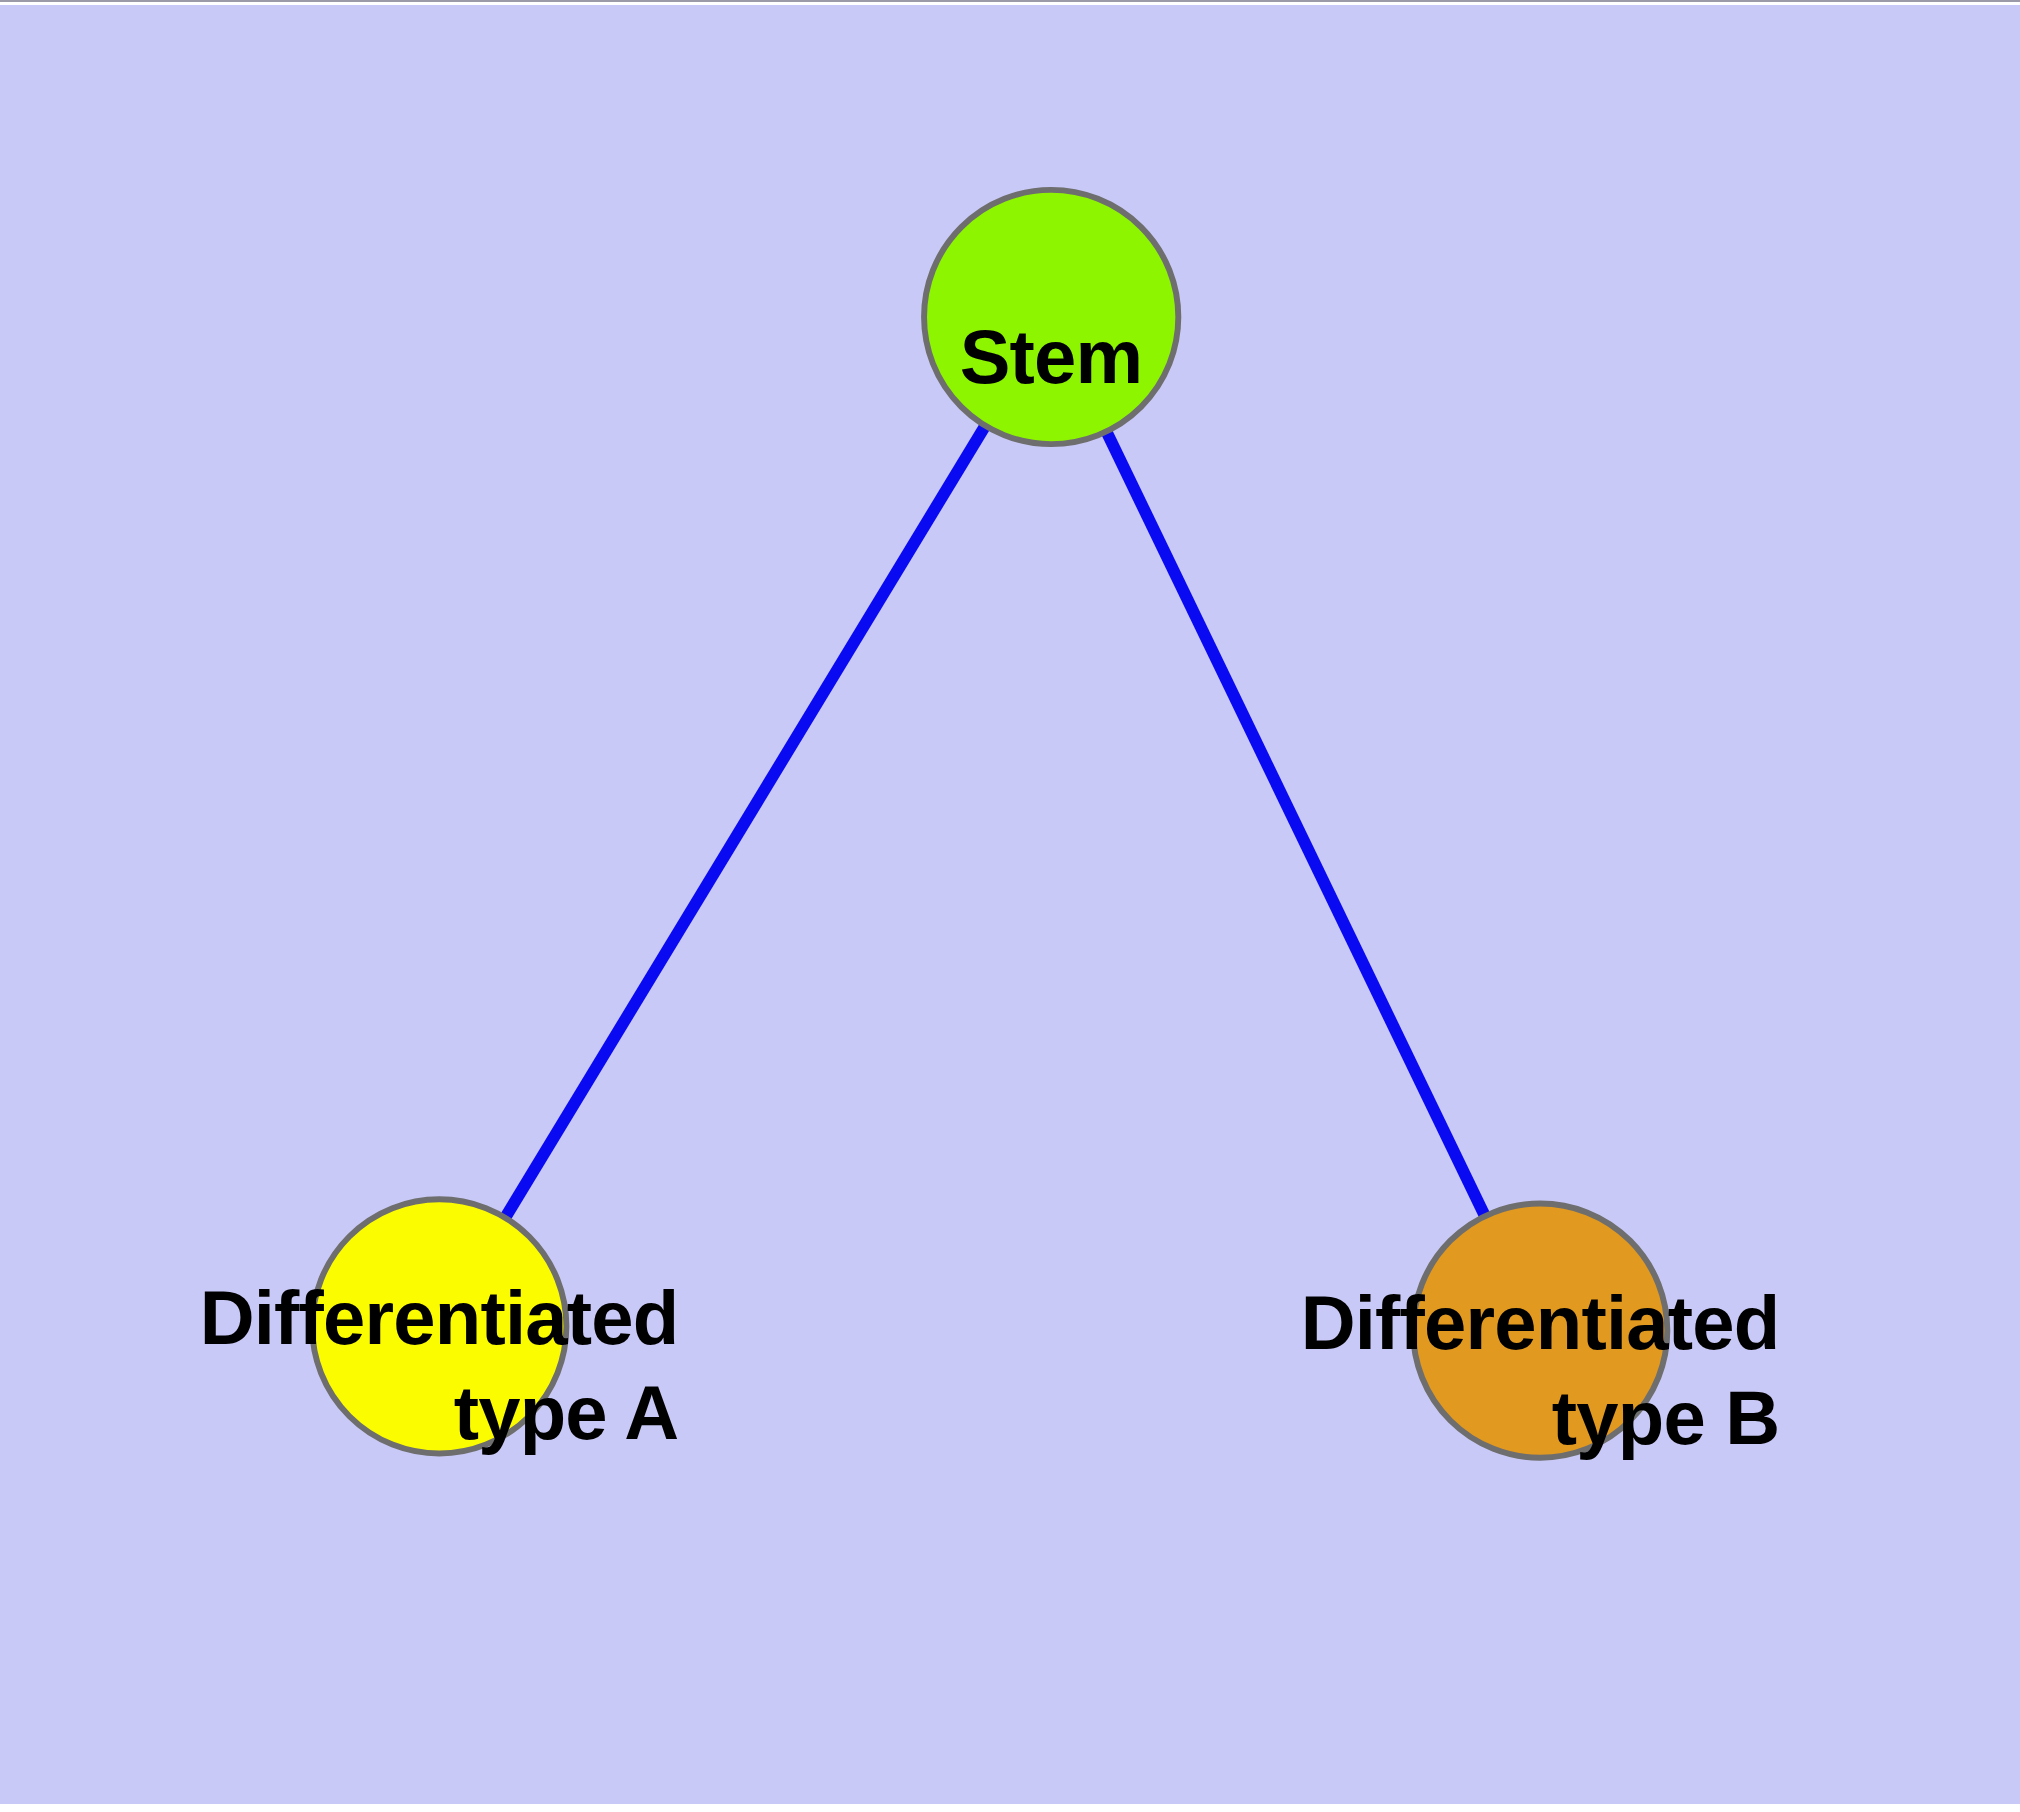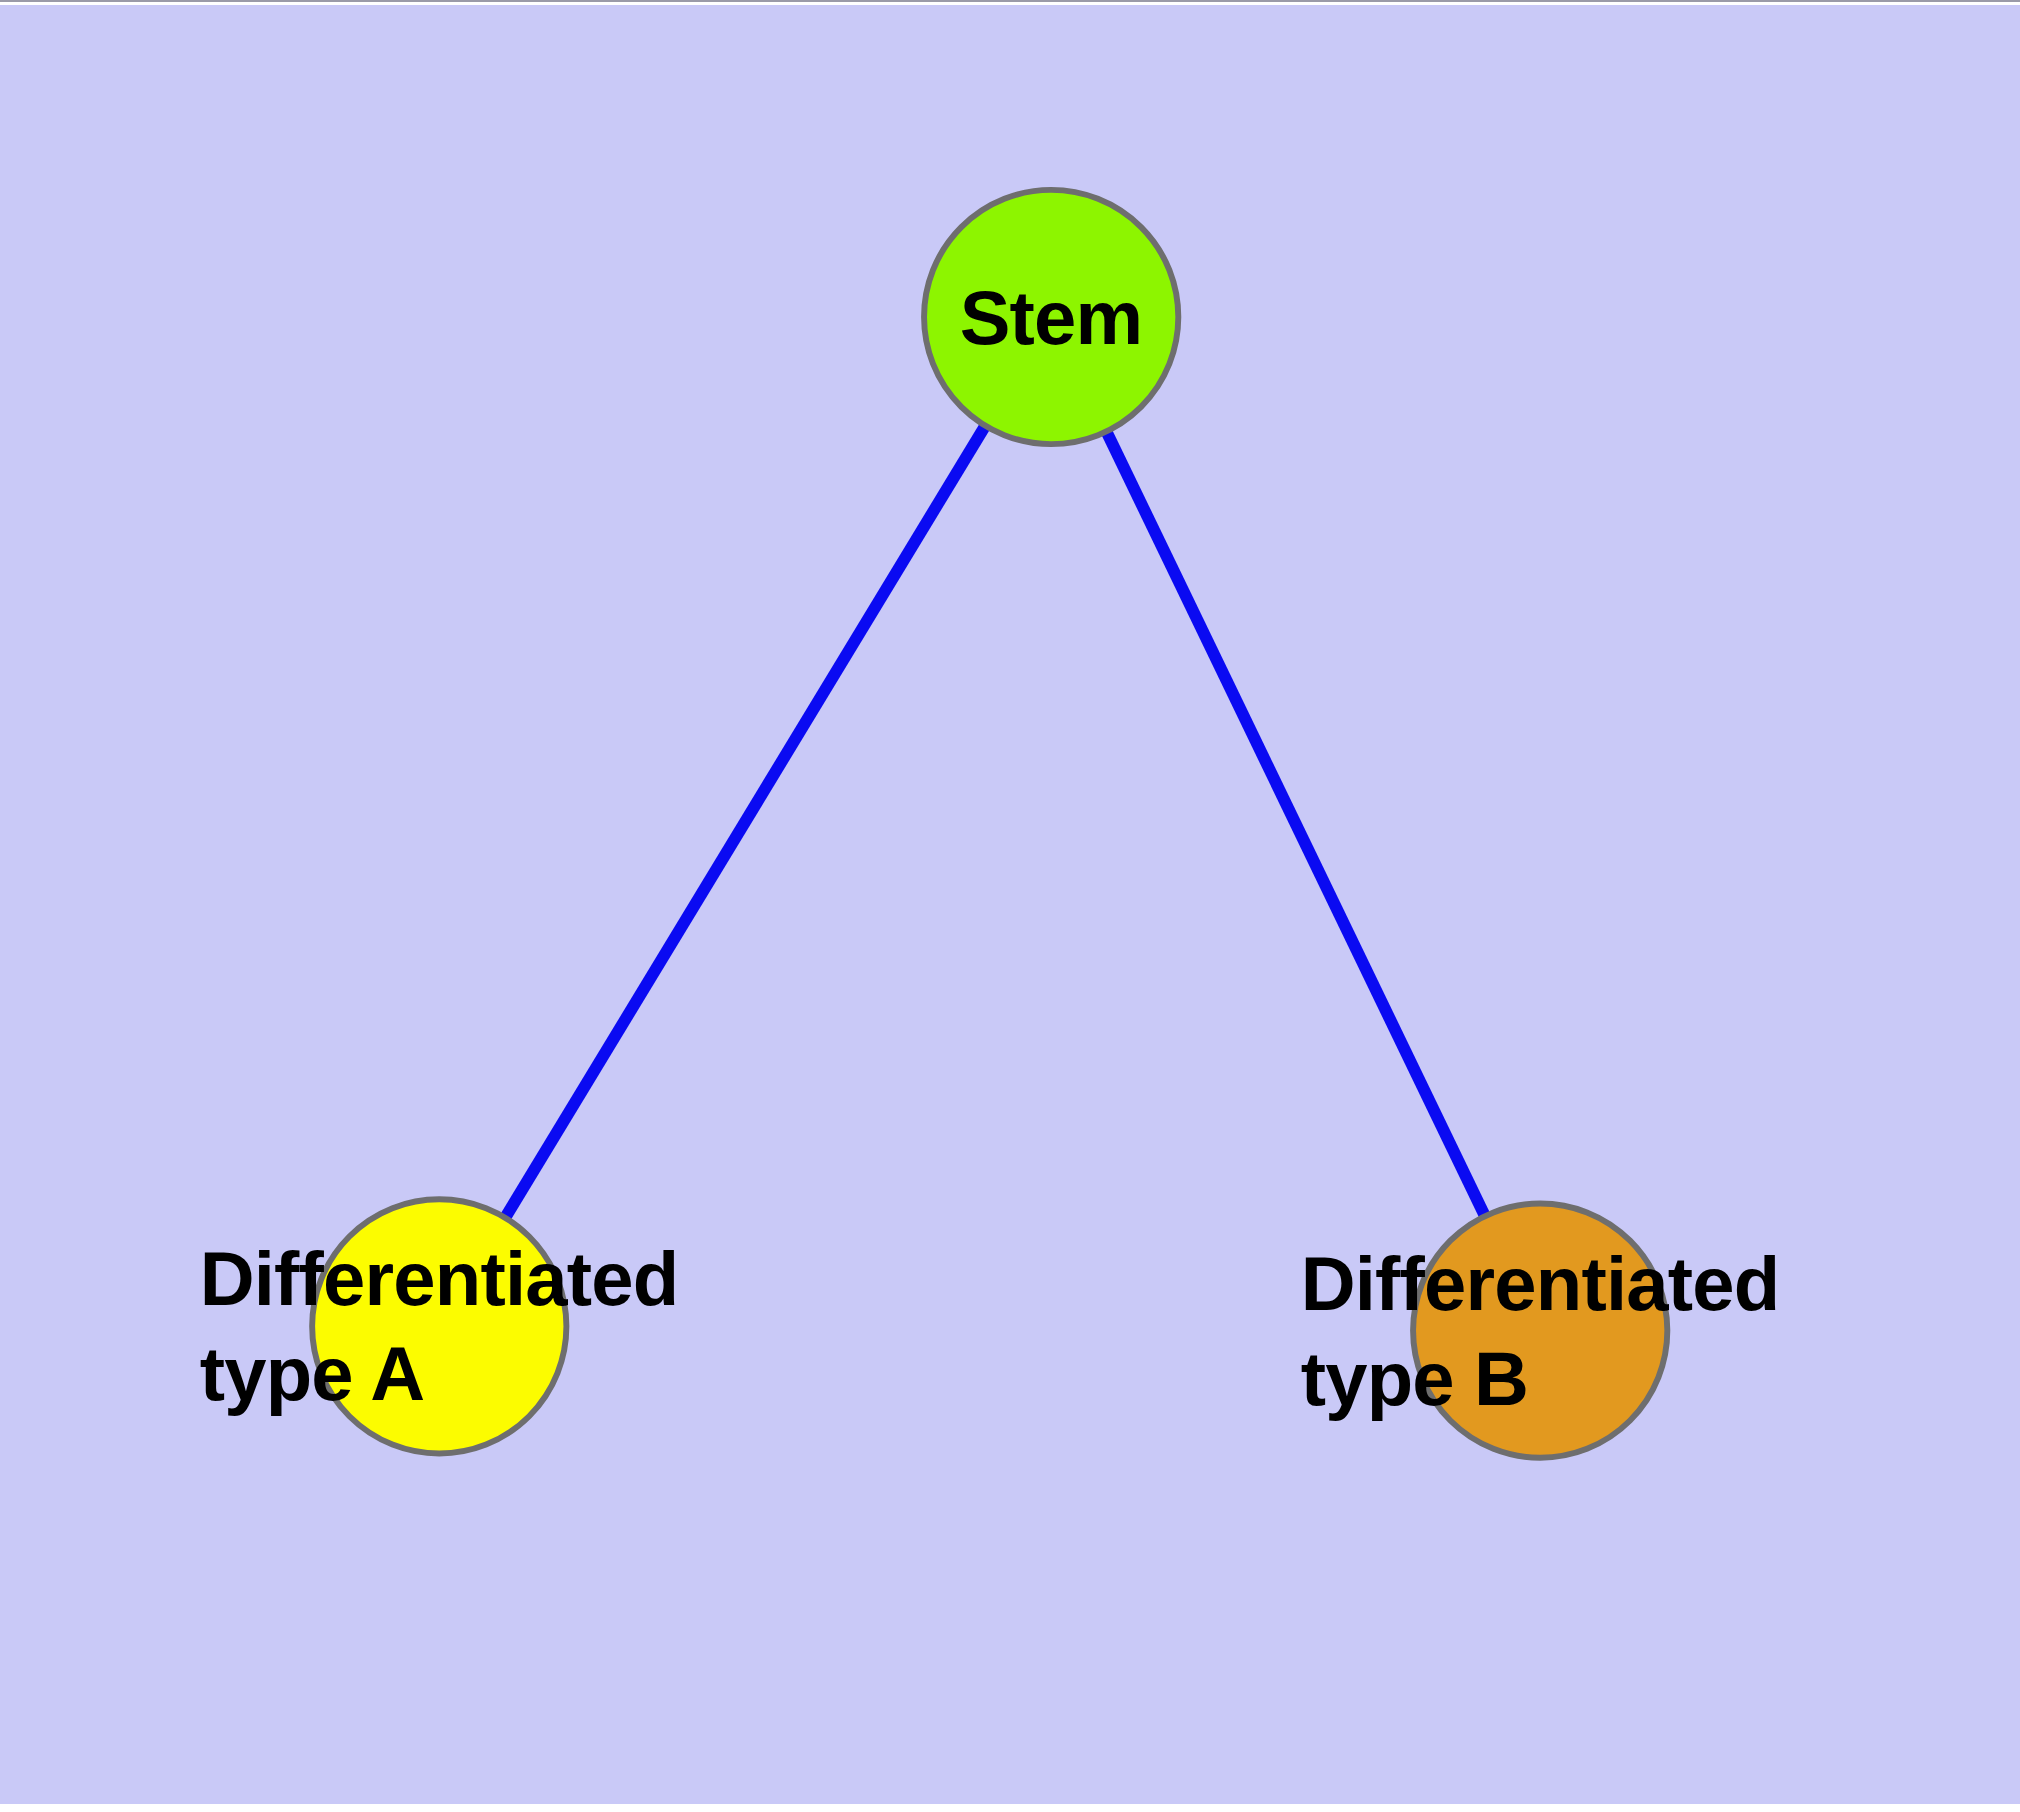--- a/index.html
+++ b/index.html
@@ -32,24 +32,25 @@
     width: 2021px;
     height: 1812px;
   }
   .node-label {
     position: absolute;
     transform: translate(-50%, -50%);
     font-weight: 700;
     font-size: 76px;
     line-height: 95px;
     color: #000000;
-    text-align: left;
+    text-align: right;
     white-space: pre-line;
     letter-spacing: -0.8px;
     pointer-events: none;
+    margin-top: 39px;
   }
 </style>
 </head>
 <body>
 
 <div class="figure">
   <div class="plot-bg" style="background: rgb(201, 201, 247);"></div>
   <div class="top-hairline" style="background: rgb(154, 154, 168);"></div>
   <svg class="graph-svg" viewBox="0 0 2384 2138">
       <line x1="1240" y1="374" x2="518" y2="1565" stroke="#0a0af2" stroke-width="14"></line>

